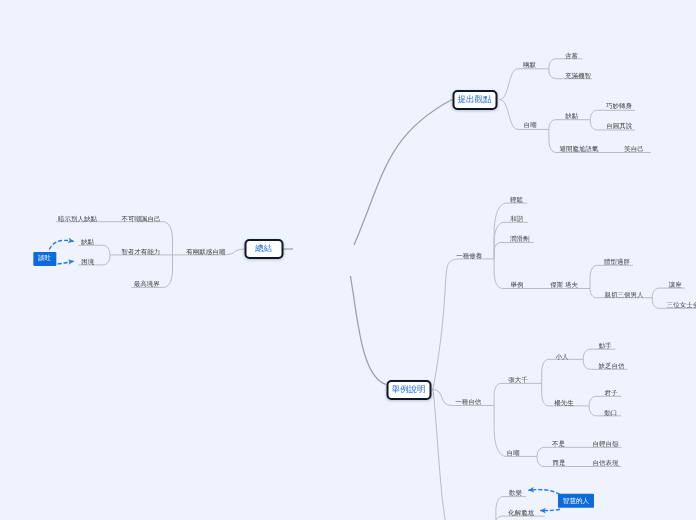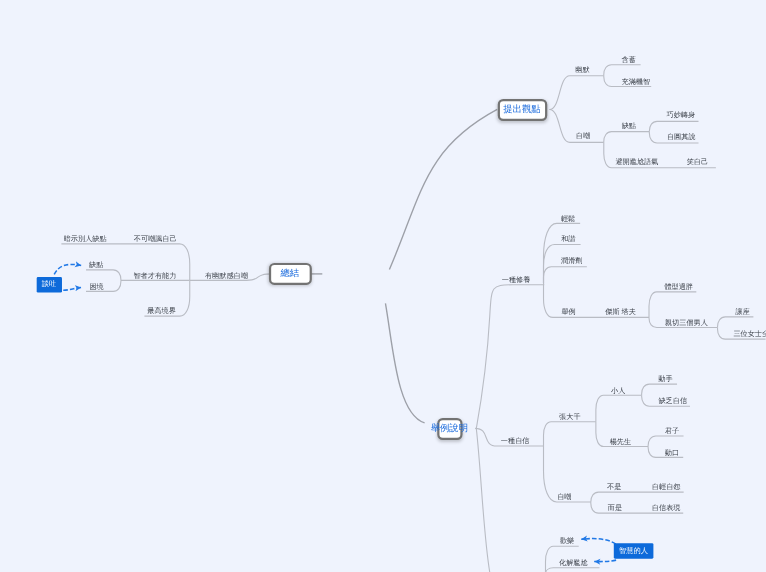--- a/index.html
+++ b/index.html
@@ -10,21 +10,21 @@
   svg#edges{position:absolute;left:0;top:0;width:696px;height:520px;}
   svg#edges path.e{fill:none;stroke:#b9bcc4;stroke-width:1;}
   svg#edges path.e2{fill:none;stroke:#9da0a8;stroke-width:1.25;}
   svg#edges path.ar{fill:none;stroke:#2179e6;stroke-width:1.4;stroke-dasharray:4.2 1.9;stroke-linecap:butt;}
   .lbl{position:absolute;font-size:6.5px;color:#3b4049;white-space:nowrap;
        line-height:1;transform:translate(-50%,-100%);}
   .node{position:absolute;box-sizing:border-box;display:flex;align-items:center;
         justify-content:center;white-space:nowrap;transform:translate(-50%,-50%);}
   .root{background:#1e93e0;color:#fff;border-radius:4px;font-size:9.3px;font-weight:500;letter-spacing:0.1px;
         padding:0 10px;height:27px;box-shadow:0 0 0 2.5px #eff3fd,0 1px 3px rgba(0,0,0,.12);}
-  .lvl1{background:#ffffff;border:2px solid #737373;color:#1668dc;border-radius:5px;
+  .lvl1{background:#ffffff;border:2px solid #0f172a;color:#1668dc;border-radius:5px;
         font-size:8.5px;padding:0 6px;height:20px;box-shadow:0 1px 3px rgba(0,0,0,.2);}
   .flag{background:#0d6ada;color:#fff;font-size:6.6px;border-radius:1.2px;padding:0;}
 </style>
 </head>
 <body>
 
 <div id="stage">
   <svg id="edges" viewBox="0 0 696 520">
     <defs>
       <marker id="ah" viewBox="0 0 6 6" refX="5.8" refY="3" markerWidth="6" markerHeight="6" orient="auto" markerUnits="userSpaceOnUse">
@@ -72,21 +72,21 @@
       <path d="M109.9,254.9L109.9,255.9C109.9,261.1 107.2,264.9 102.9,264.9L78.2,264.9" class="e"></path>
       <path d="M109.9,254.9L172.5,254.9" class="e"></path>
       <path d="M110,221.7L55.8,221.7" class="e"></path>
       <path d="M49.3,249.5 C53,242 60,238.5 73.8,241.4" class="ar" marker-end="url(#ah)"></path>
       <path d="M57.5,263.9 C63,263.8 68,262 73.8,261.3" class="ar" marker-end="url(#ah)"></path>
       <path d="M559.8,494.6 C551,488.8 538,489.1 528.4,490.3" class="ar" marker-end="url(#ah)"></path>
       <path d="M560.1,509.2 C553,510.6 547,510.7 540.2,510.5" class="ar" marker-end="url(#ah)"></path>
     </svg>
     <div class="node lvl1" style="left: 263.5px; top: 249px; width: 39px; height: 20px;">總結</div>
     <div class="node lvl1" style="left: 474.5px; top: 99.5px; width: 45px; height: 20px;">提出觀點</div>
-    <div class="node lvl1" style="left: 408.5px; top: 389.5px; width: 23px; height: 20px;">舉例說明</div>
+    <div class="node lvl1" style="left: 408.5px; top: 389.5px; width: 45px; height: 20px;">舉例說明</div>
     <div class="node flag" style="left: 44.6px; top: 258.6px; width: 23.3px; height: 14.2px;">談吐</div>
     <div class="node flag" style="left: 576px; top: 500.9px; width: 36px; height: 14.3px;">智慧的人</div>
     <div class="lbl" style="left: 529.5px; top: 67.7px;">幽默</div>
     <div class="lbl" style="left: 571.5px; top: 58.6px;">含蓄</div>
     <div class="lbl" style="left: 578px; top: 78.5px;">充滿機智</div>
     <div class="lbl" style="left: 529.9px; top: 127.9px;">自嘲</div>
     <div class="lbl" style="left: 571.7px; top: 119.1px;">缺點</div>
     <div class="lbl" style="left: 618.9px; top: 108.9px;">巧妙轉身</div>
     <div class="lbl" style="left: 619.3px; top: 128.7px;">自圓其說</div>
     <div class="lbl" style="left: 579px; top: 152.3px;">避開尷尬語氣</div>

